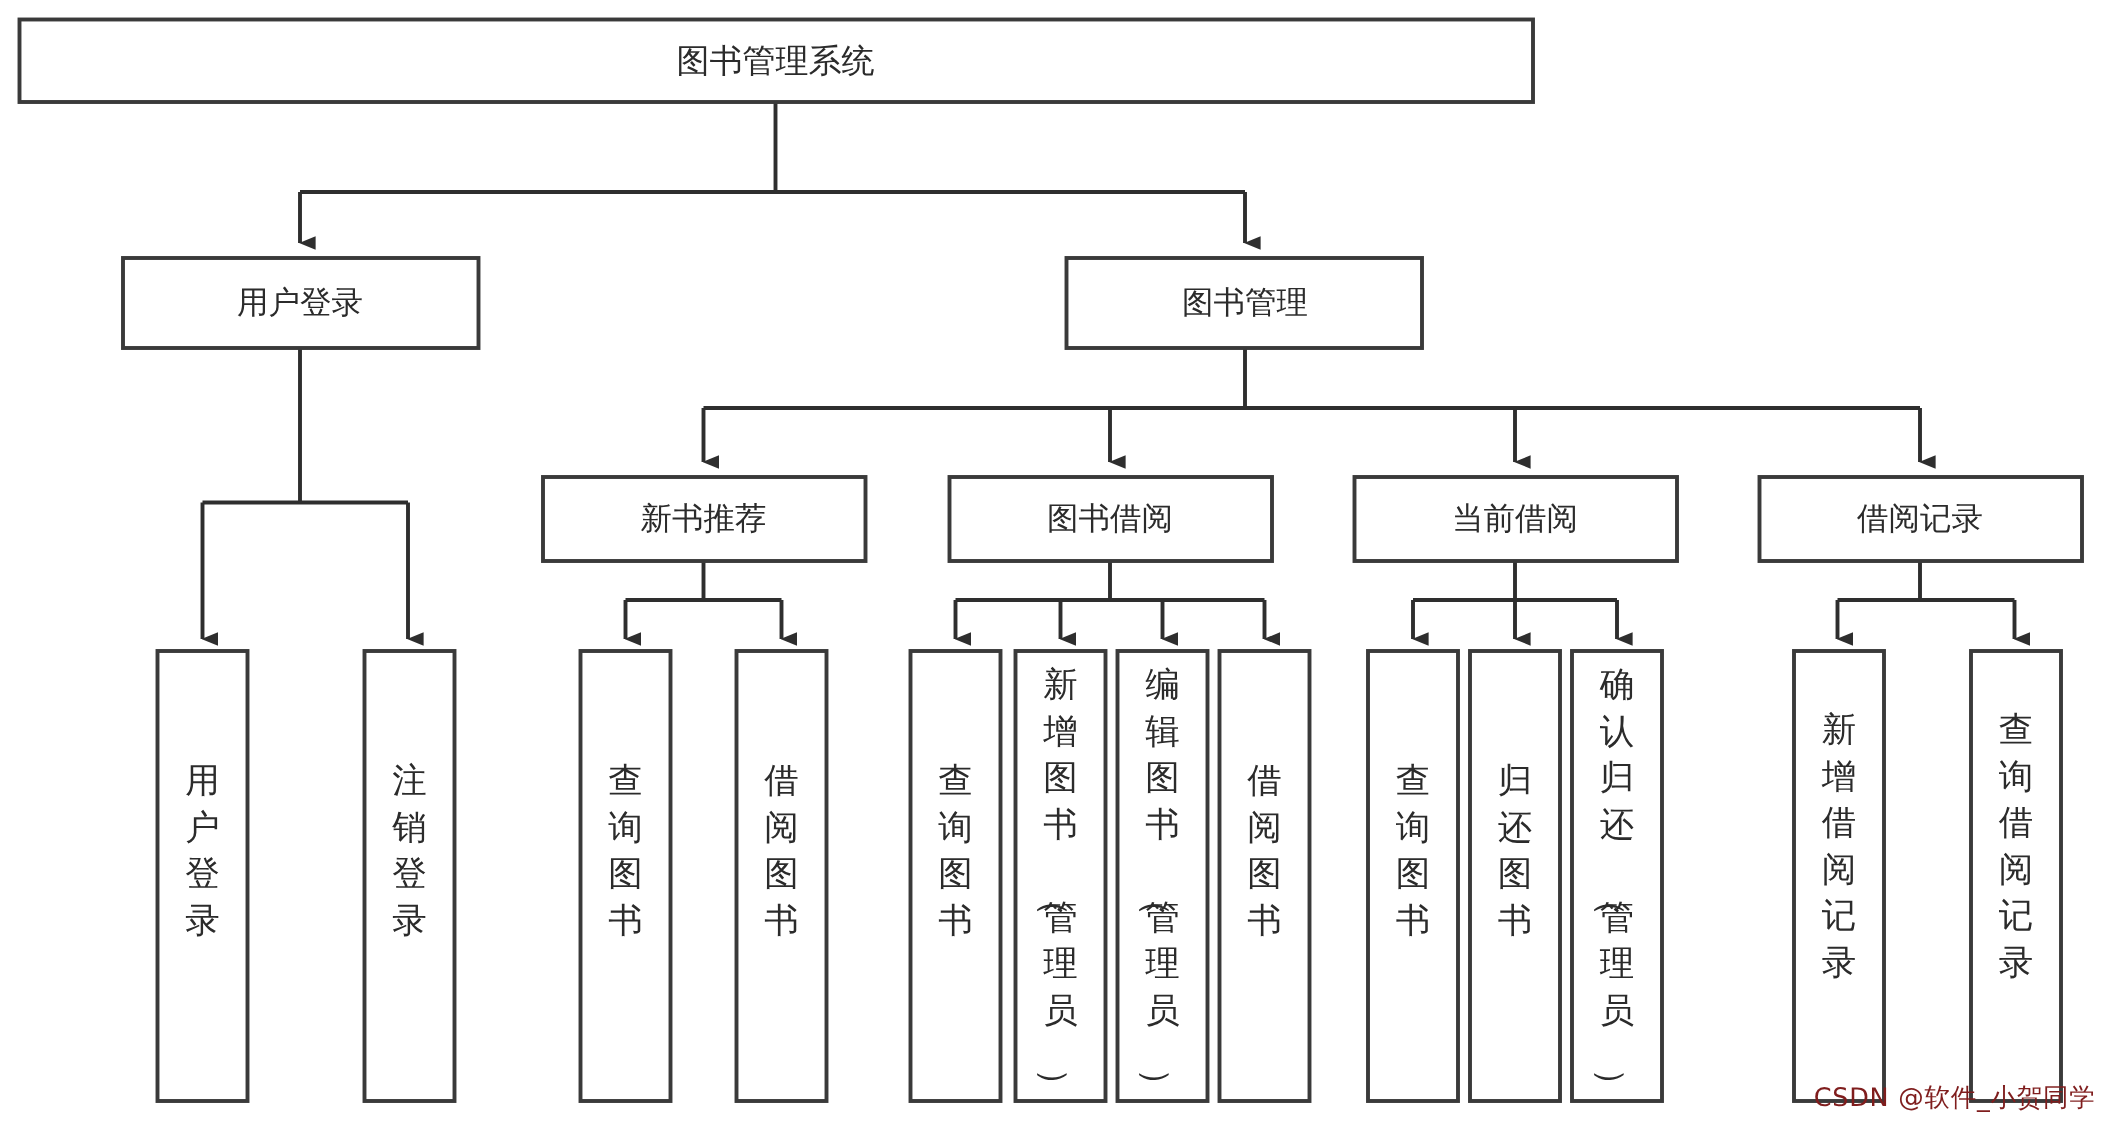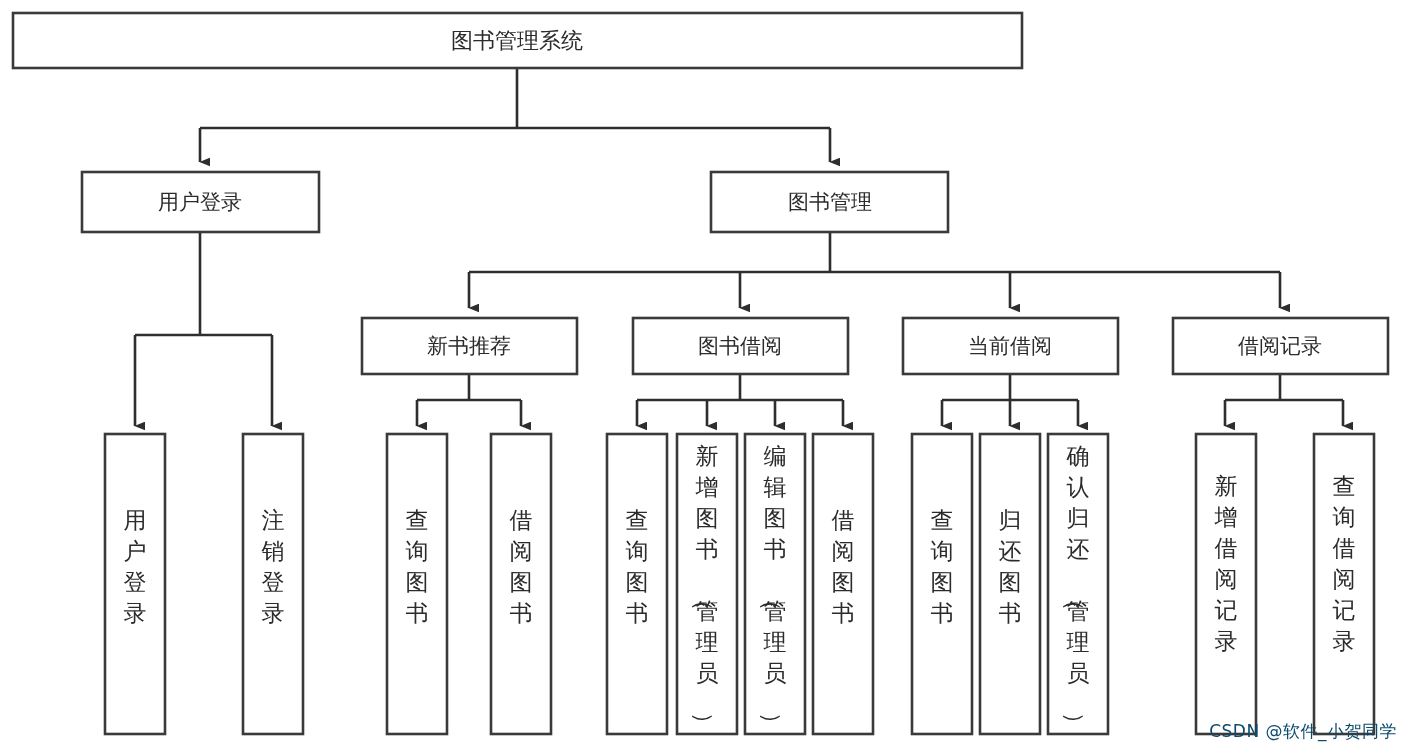--- a/index.html
+++ b/index.html
@@ -57,21 +57,21 @@
   .arrow-head {
     fill: #2e2e2e;
     stroke: none;
   }
   .watermark {
     position: absolute;
     right: 8px;
     bottom: 4px;
     font-family: "DejaVu Sans", "Liberation Sans", sans-serif;
     font-size: 17px;
-    color: #0c4a6e;
+    color: #7f1d1d;
     white-space: nowrap;
     letter-spacing: 0.5px;
   }
 </style>
 </head>
 <body>
 
 <div id="diagram-root">
 
   <svg class="flow" viewBox="0 0 1405 747">

